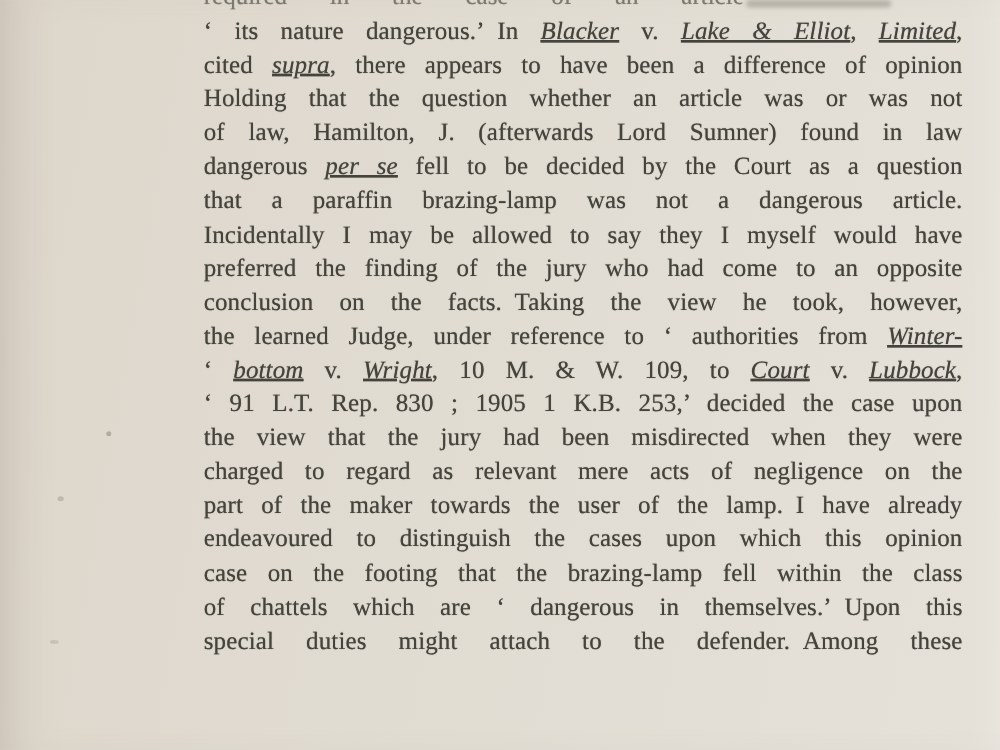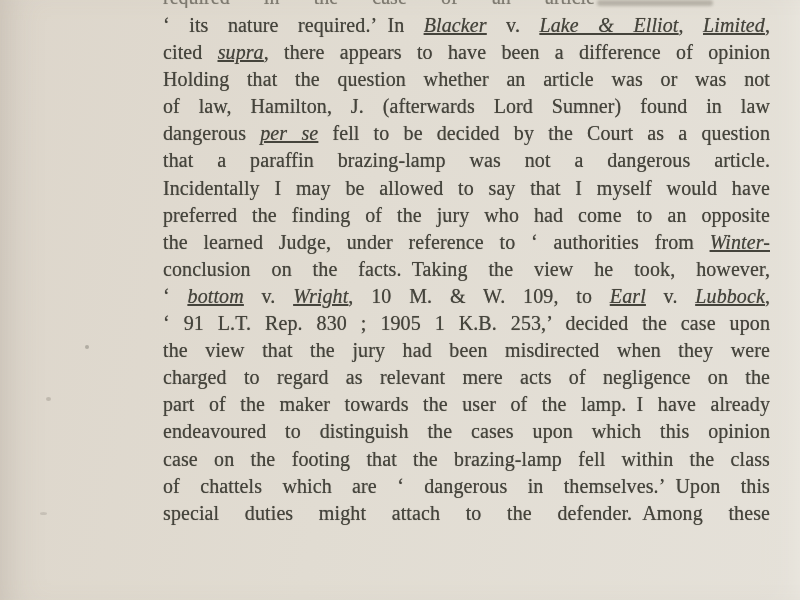--- a/index.html
+++ b/index.html
@@ -47,31 +47,31 @@
 <body>
 
 <div class="page-shade"></div>
 
 <div class="partial-top">
   <span class="inner">required in the case of an article</span>
 </div>
 <div class="ink-smear"></div>
 
 <div class="text-column">
-    <div class="line"><span>‘ its nature required.’ In </span><span class="it">Blacker</span><span> v. </span><span class="it">Lake &amp; Elliot</span><span>, </span><span class="it">Limited</span><span>,</span></div>
+    <div class="line"><span>‘ its nature dangerous.’ In </span><span class="it">Blacker</span><span> v. </span><span class="it">Lake &amp; Elliot</span><span>, </span><span class="it">Limited</span><span>,</span></div>
     <div class="line"><span>cited </span><span class="it">supra</span><span>, there appears to have been a difference of opinion</span></div>
     <div class="line"><span>Holding that the question whether an article was or was not</span></div>
     <div class="line"><span>of law, Hamilton, J. (afterwards Lord Sumner) found in law</span></div>
     <div class="line"><span>dangerous </span><span class="it">per se</span><span> fell to be decided by the Court as a question</span></div>
     <div class="line"><span>that a paraffin brazing-lamp was not a dangerous article.</span></div>
-    <div class="line"><span>Incidentally I may be allowed to say that I myself would have</span></div>
+    <div class="line"><span>Incidentally I may be allowed to say they I myself would have</span></div>
     <div class="line"><span>preferred the finding of the jury who had come to an opposite</span></div>
+    <div class="line"><span>conclusion on the facts. Taking the view he took, however,</span></div>
     <div class="line"><span>the learned Judge, under reference to ‘ authorities from </span><span class="it">Winter-</span></div>
-    <div class="line"><span>conclusion on the facts. Taking the view he took, however,</span></div>
-    <div class="line"><span>‘ </span><span class="it">bottom</span><span> v. </span><span class="it">Wright</span><span>, 10 M. &amp; W. 109, to </span><span class="it">Earl</span><span> v. </span><span class="it">Lubbock</span><span>,</span></div>
+    <div class="line"><span>‘ </span><span class="it">bottom</span><span> v. </span><span class="it">Wright</span><span>, 10 M. &amp; W. 109, to </span><span class="it">Court</span><span> v. </span><span class="it">Lubbock</span><span>,</span></div>
     <div class="line"><span>‘ 91 L.T. Rep. 830 ; 1905 1 K.B. 253,’ decided the case upon</span></div>
     <div class="line"><span>the view that the jury had been misdirected when they were</span></div>
     <div class="line"><span>charged to regard as relevant mere acts of negligence on the</span></div>
     <div class="line"><span>part of the maker towards the user of the lamp. I have already</span></div>
     <div class="line"><span>endeavoured to distinguish the cases upon which this opinion</span></div>
     <div class="line"><span>case on the footing that the brazing-lamp fell within the class</span></div>
     <div class="line"><span>of chattels which are ‘ dangerous in themselves.’ Upon this</span></div>
     <div class="line"><span>special duties might attach to the defender. Among these</span></div>
   </div>
 

